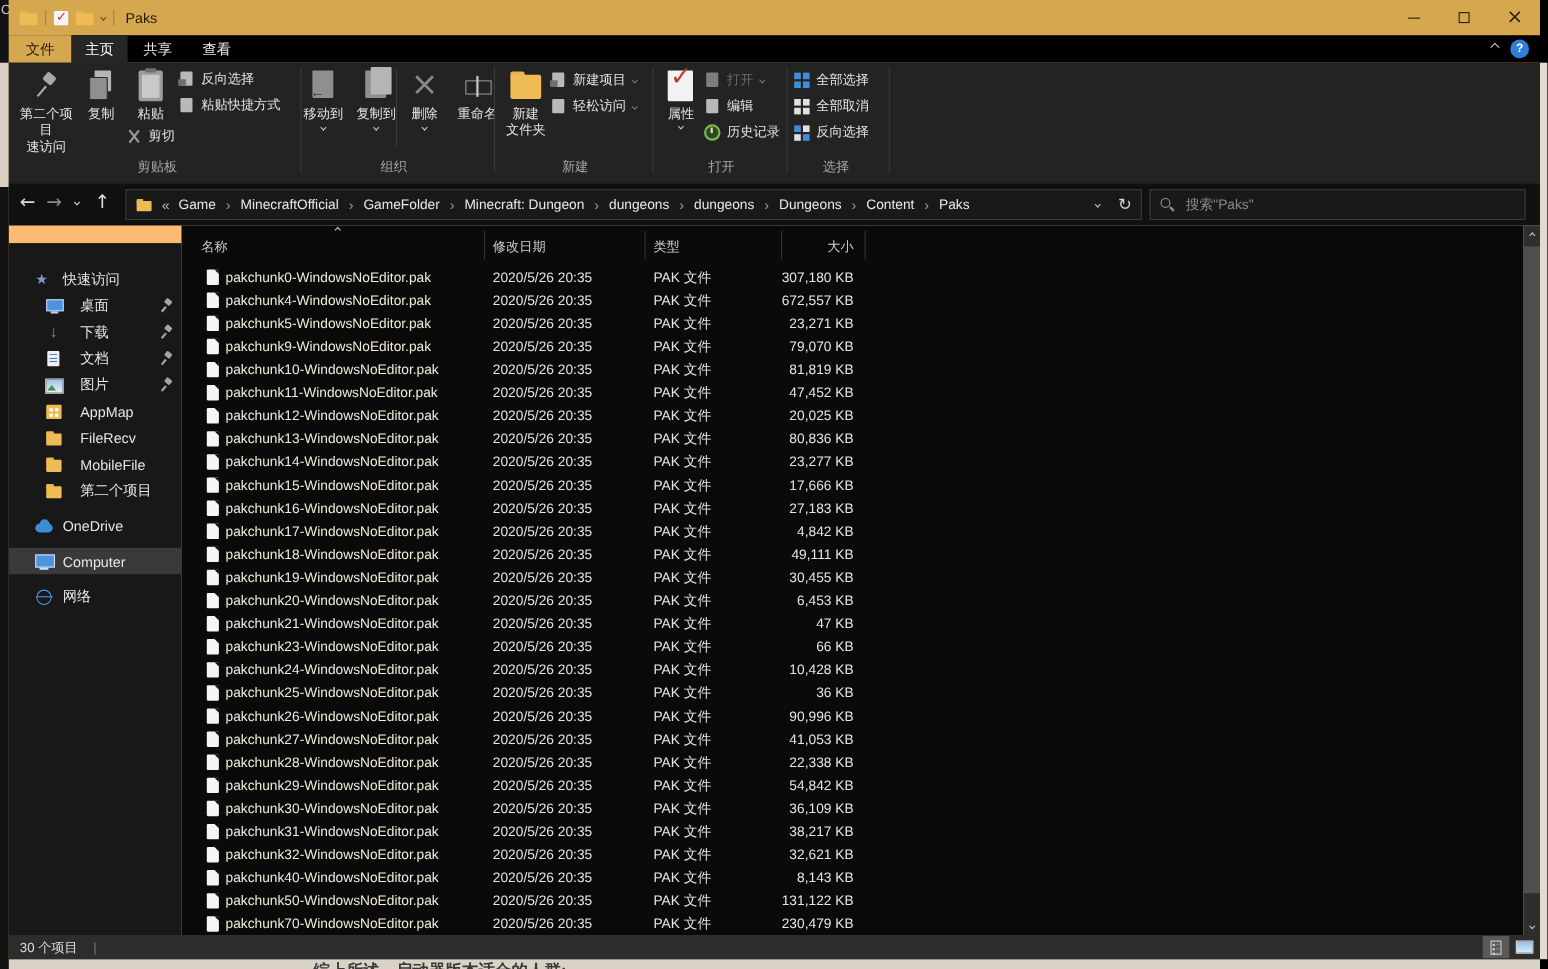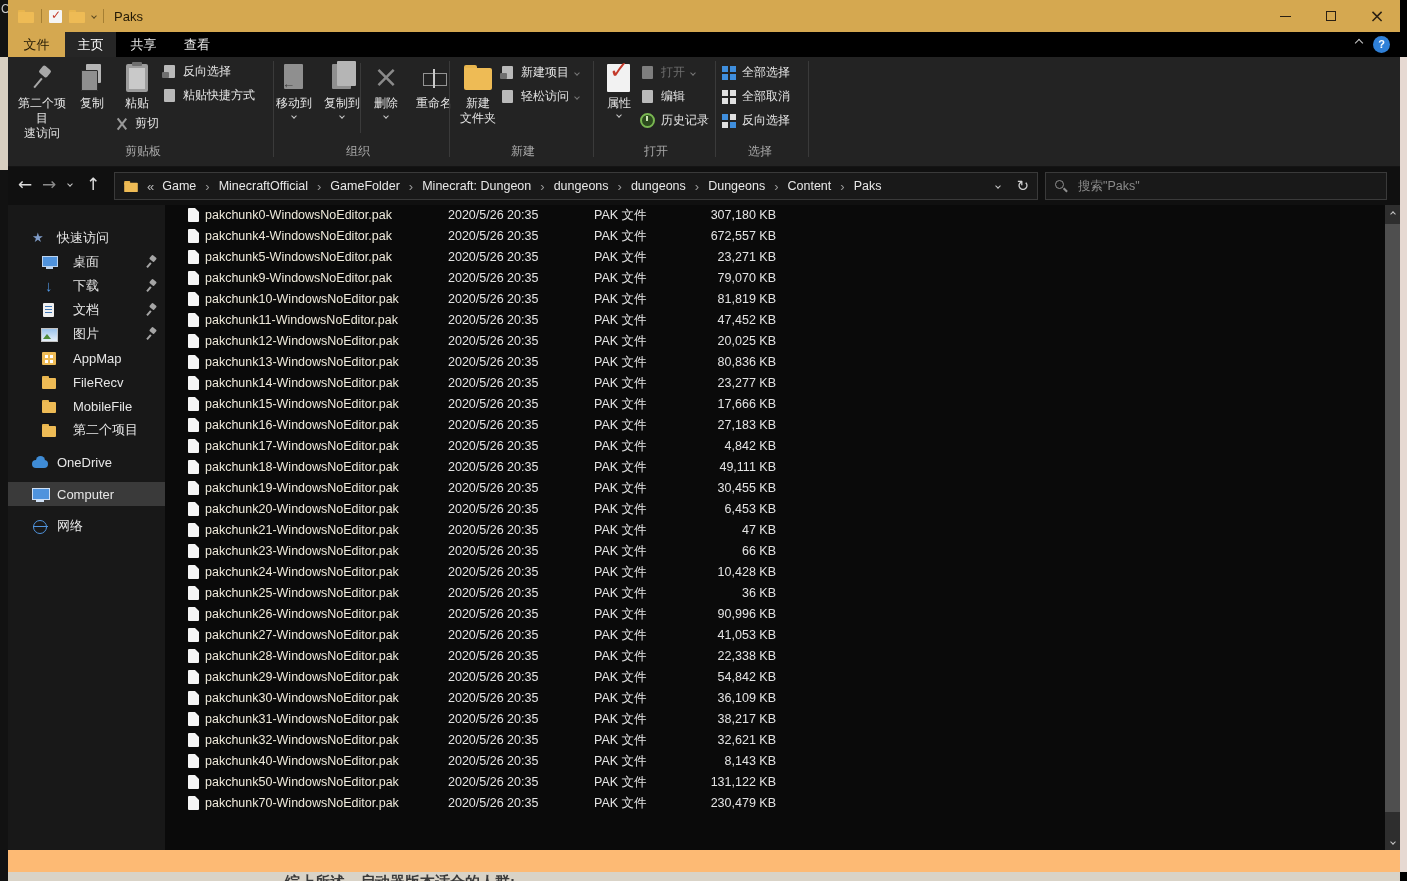--- a/index.html
+++ b/index.html
@@ -119,21 +119,21 @@
   .search-box{position:absolute;left:1037px;top:5px;width:342px;height:28px;background:#191919;border:1px solid #3a3a3a;
     display:flex;align-items:center;padding:0 9px;gap:8px;}
   .search-box input{flex:1;background:transparent;border:none;outline:none;color:#cfcfcf;font-size:12.5px;font-family:inherit;}
   .search-box input::placeholder{color:#8a8a8a;}
   .lens{position:relative;width:13px;height:13px;}
   .lens::before{content:"";position:absolute;left:0;top:0;width:7px;height:7px;border:1.6px solid #909090;border-radius:50%;}
   .lens::after{content:"";position:absolute;left:8px;top:9px;width:5px;height:1.6px;background:#909090;transform:rotate(45deg);}
 
   
   .main{position:absolute;left:0;top:205px;width:100%;height:645px;}
-  .sidebar{position:absolute;left:0;top:0;width:157px;height:100%;background:#181818;overflow:hidden;padding-top:21px;}
+  .sidebar{position:absolute;left:0;top:16px;width:157px;height:100%;background:#181818;overflow:hidden;padding-top:21px;}
   .srow{position:relative;height:24px;display:flex;align-items:center;gap:9px;font-size:13px;color:#e6e6e6;padding-left:24px;}
   .srow.lvl1{padding-left:33px;gap:16px;}
   .srow.sel{background:#3a3a3a;}
   .srow .side-pin{position:absolute;right:8px;top:6px;width:11px;height:11px;}
   .side-pin::before{content:"";position:absolute;left:4px;top:0;width:6px;height:5px;background:#a5a5a5;border-radius:1px;transform:rotate(40deg);}
   .side-pin::after{content:"";position:absolute;left:2px;top:6px;width:1.5px;height:6px;background:#a5a5a5;transform:rotate(40deg);}
   .sgap{height:8px;}
 
   
   .si{position:relative;display:inline-block;width:16px;height:15px;flex:none;}
@@ -474,20 +474,31 @@
             <span>Computer</span>
           </div>
           <div class="sgap"></div>
           <div class="srow">
             <span class="si network-icon"></span>
             <span>网络</span>
           </div>
         </div>
 
       <div class="files">
+        <div class="fhead">
+          <span class="chev up tiny sort-caret"></span>
+          <span class="fh fh-name">名称</span>
+          <span class="fh fh-date">修改日期</span>
+          <span class="fh fh-type">类型</span>
+          <span class="fh fh-size">大小</span>
+          <span class="fhsep" style="left:275px;"></span>
+          <span class="fhsep" style="left:421px;"></span>
+          <span class="fhsep" style="left:545px;"></span>
+          <span class="fhsep" style="left:621px;"></span>
+        </div>
         <div id="file-rows">
             <div class="frow">
               <span class="fic"></span>
               <span class="fname">pakchunk0-WindowsNoEditor.pak</span>
               <span class="fdate">2020/5/26 20:35</span>
               <span class="ftype">PAK 文件</span>
               <span class="fsize">307,180 KB</span>
             </div>
             <div class="frow">
               <span class="fic"></span>
@@ -692,15 +703,27 @@
         <div class="sb-btn" style="top:0;">
             <span class="chev up tiny"></span>
           </div>
         <div class="sb-thumb"></div>
         <div class="sb-btn" style="bottom:0;">
             <span class="chev down tiny"></span>
           </div>
       </div>
     </div>
 
+    <div class="statusbar">
+      <span class="count">30 个项目</span>
+      <span class="ssep">|</span>
+      <div class="viewbtns">
+        <div class="vbtn sel">
+            <span class="details-ic"></span>
+          </div>
+        <div class="vbtn">
+            <span class="thumb-ic"></span>
+          </div>
+      </div>
+    </div>
 
   </div>
 </div>
 
 </body></html>

